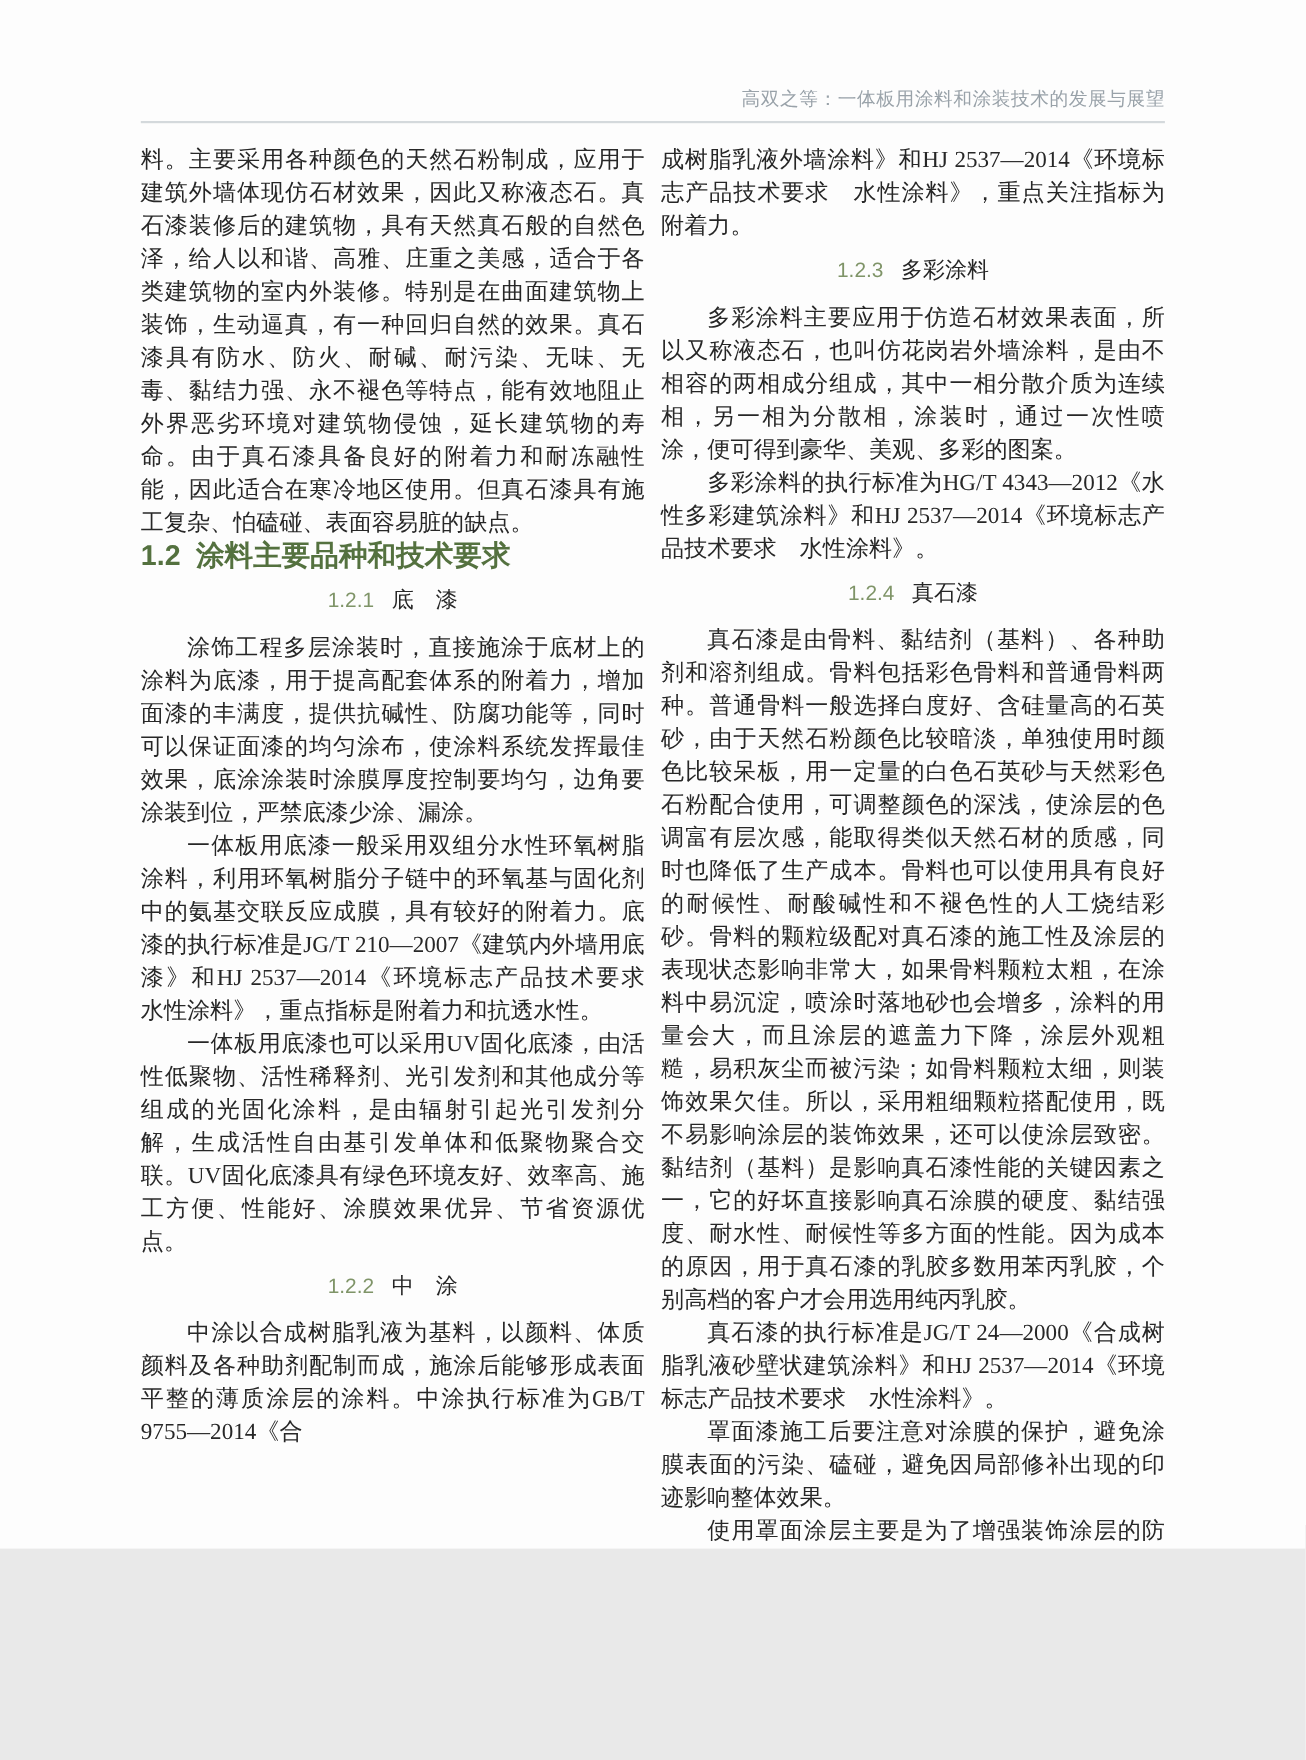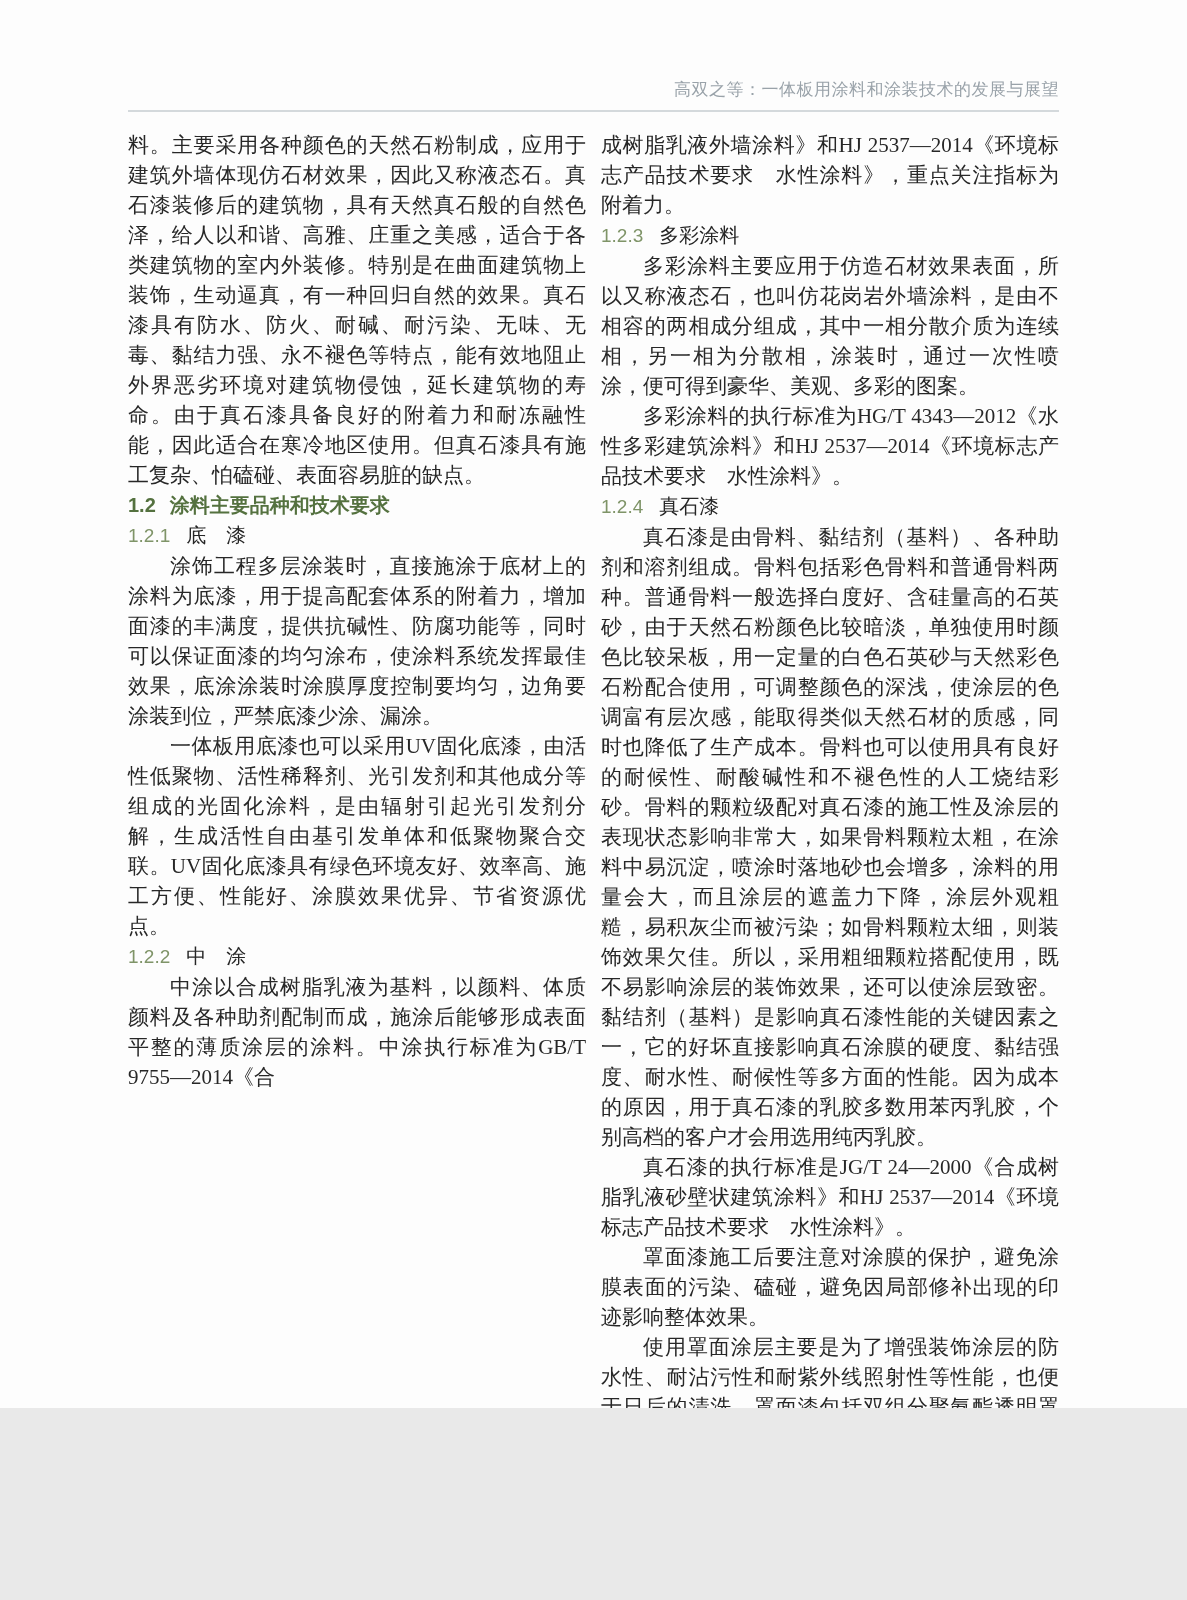--- a/index.html
+++ b/index.html
@@ -28,28 +28,28 @@
   .columns {
     position:absolute; top:130px; left:128px; width:931px;
     display:flex; justify-content:space-between;
   }
   .col { width:458px; font-size:21px; line-height:30px; text-align:justify; }
   p.body-p { margin:0; text-indent:2em; }
   p.cont { text-indent:0; }
 
   h2.sec {
     margin:0; font-family:"Liberation Sans","DejaVu Sans",sans-serif;
-    font-size:20px; line-height:30px; font-weight:bold;
+    font-size:26px; line-height:30px; font-weight:bold;
     color:#54713f; text-align:left;
   }
   h2.sec .h-num { margin-right:14px; }
 
   h3.subsec {
-    margin:0; font-size:20px; line-height:30px; font-weight:normal;
-    color:#262626; text-align:left;
+    margin:11px; font-size:20px; line-height:30px; font-weight:normal;
+    color:#262626; text-align:center;
   }
   h3.subsec .h-num {
     font-family:"Liberation Sans","DejaVu Sans",sans-serif;
     color:#7f9468; margin-right:16px; font-size:19px;
   }
 
   
   .footer {
     position:absolute; top:1494px; right:133px;
     display:flex; align-items:center;justify-content:center;
@@ -77,20 +77,21 @@
   <div class="running-head">高双之等：一体板用涂料和涂装技术的发展与展望</div>
   <div class="head-rule"></div>
 
   <div class="columns">
 
     <section class="col">
       <p class="body-p cont">料。主要采用各种颜色的天然石粉制成，应用于建筑外墙体现仿石材效果，因此又称液态石。真石漆装修后的建筑物，具有天然真石般的自然色泽，给人以和谐、高雅、庄重之美感，适合于各类建筑物的室内外装修。特别是在曲面建筑物上装饰，生动逼真，有一种回归自然的效果。真石漆具有防水、防火、耐碱、耐污染、无味、无毒、黏结力强、永不褪色等特点，能有效地阻止外界恶劣环境对建筑物侵蚀，延长建筑物的寿命。由于真石漆具备良好的附着力和耐冻融性能，因此适合在寒冷地区使用。但真石漆具有施工复杂、怕磕碰、表面容易脏的缺点。</p>
       <h2 class="sec"><span class="h-num">1.2</span><span class="h-title">涂料主要品种和技术要求</span></h2>
       <h3 class="subsec"><span class="h-num">1.2.1</span><span class="h-title">底　漆</span></h3>
       <p class="body-p">涂饰工程多层涂装时，直接施涂于底材上的涂料为底漆，用于提高配套体系的附着力，增加面漆的丰满度，提供抗碱性、防腐功能等，同时可以保证面漆的均匀涂布，使涂料系统发挥最佳效果，底涂涂装时涂膜厚度控制要均匀，边角要涂装到位，严禁底漆少涂、漏涂。</p>
+      <p class="body-p">一体板用底漆一般采用双组分水性环氧树脂涂料，利用环氧树脂分子链中的环氧基与固化剂中的氨基交联反应成膜，具有较好的附着力。底漆的执行标准是JG/T 210—2007《建筑内外墙用底漆》和HJ 2537—2014《环境标志产品技术要求　水性涂料》，重点指标是附着力和抗透水性。</p>
       <p class="body-p">一体板用底漆也可以采用UV固化底漆，由活性低聚物、活性稀释剂、光引发剂和其他成分等组成的光固化涂料，是由辐射引起光引发剂分解，生成活性自由基引发单体和低聚物聚合交联。UV固化底漆具有绿色环境友好、效率高、施工方便、性能好、涂膜效果优异、节省资源优点。</p>
       <h3 class="subsec"><span class="h-num">1.2.2</span><span class="h-title">中　涂</span></h3>
       <p class="body-p">中涂以合成树脂乳液为基料，以颜料、体质颜料及各种助剂配制而成，施涂后能够形成表面平整的薄质涂层的涂料。中涂执行标准为GB/T 9755—2014《合</p>
     </section>
 
     <section class="col">
       <p class="body-p cont">成树脂乳液外墙涂料》和HJ 2537—2014《环境标志产品技术要求　水性涂料》，重点关注指标为附着力。</p>
       <h3 class="subsec"><span class="h-num">1.2.3</span><span class="h-title">多彩涂料</span></h3>
       <p class="body-p">多彩涂料主要应用于仿造石材效果表面，所以又称液态石，也叫仿花岗岩外墙涂料，是由不相容的两相成分组成，其中一相分散介质为连续相，另一相为分散相，涂装时，通过一次性喷涂，便可得到豪华、美观、多彩的图案。</p>
       <p class="body-p">多彩涂料的执行标准为HG/T 4343—2012《水性多彩建筑涂料》和HJ 2537—2014《环境标志产品技术要求　水性涂料》。</p>

